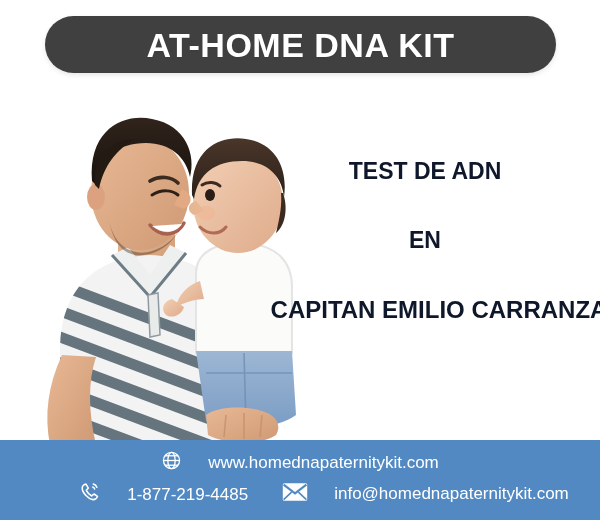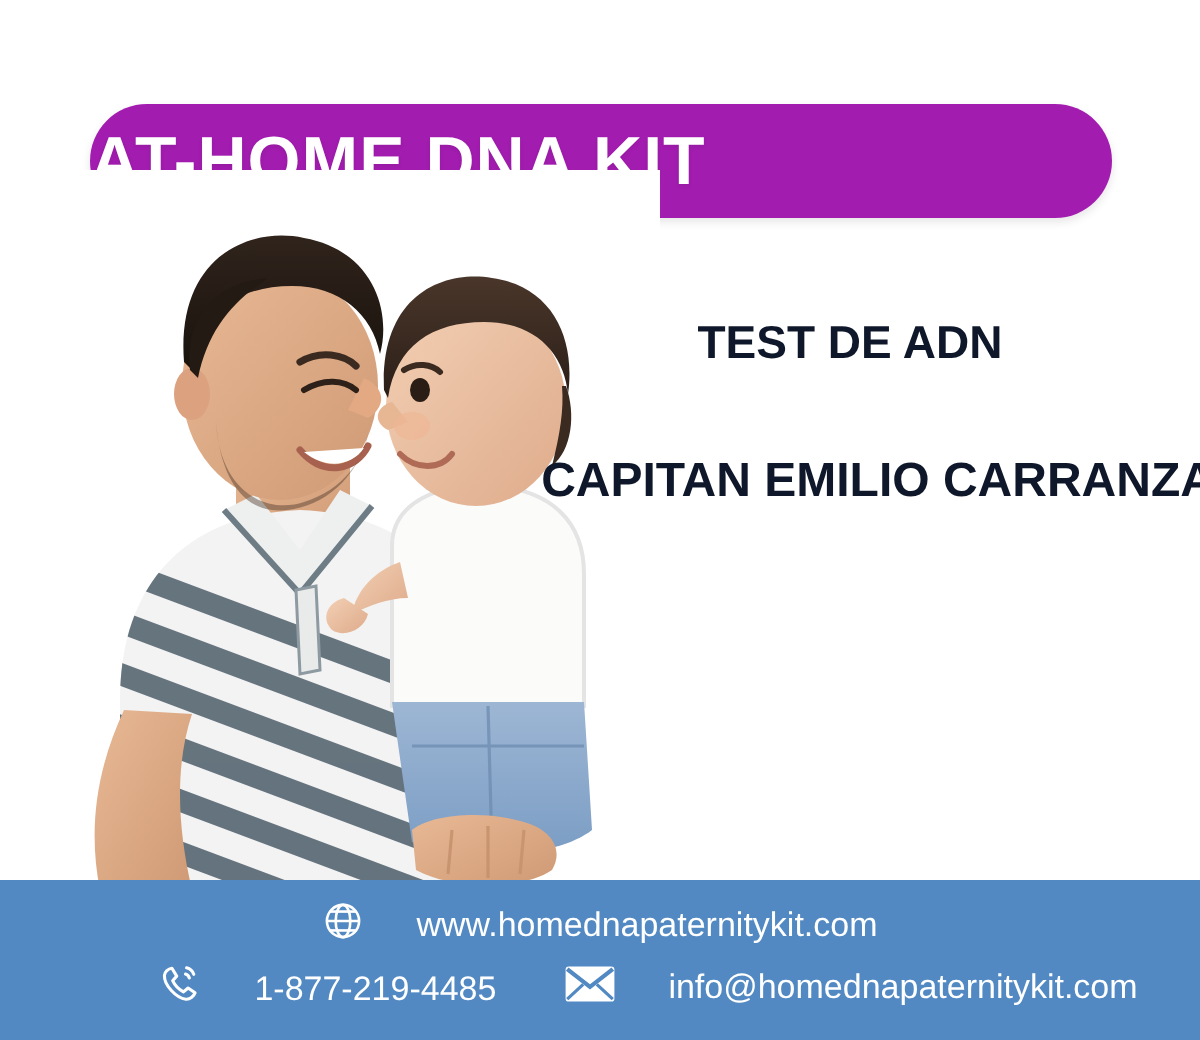--- a/index.html
+++ b/index.html
@@ -14,24 +14,24 @@
     width:600px; height:520px;
     background:#ffffff;
     overflow:hidden;
   }
 
   
   .header-banner {
     position:absolute;
     left:45px; top:16px;
     width:511px; height:57px;
-    background:#a21caf;
+    background:#404040;
     border-radius:29px;
     box-shadow:0 2px 5px rgba(0,0,0,0.10);
-    display:flex; align-items:center; margin-top:36px;
+    display:flex; align-items:center; justify-content:center;
   }
   .header-banner-text {
     color:#ffffff;
     font-size:34px;
     font-weight:bold;
     letter-spacing:0.5px;
     line-height:1;
     white-space:nowrap;
     text-shadow:0 1px 2px rgba(0,0,0,0.08);
   }
@@ -212,20 +212,21 @@
       <g stroke="#c4906c" stroke-width="1.6" fill="none" opacity="0.8">
         <path d="M226 330 L224 352"></path>
         <path d="M244 328 L244 354"></path>
         <path d="M262 330 L260 352"></path>
       </g>
     </svg>
   </div>
 
   <div class="headline-block">
     <div class="headline-line l1">TEST DE ADN</div>
+    <div class="headline-line l2">EN</div>
     <div class="headline-line l3">CAPITAN EMILIO CARRANZA</div>
   </div>
 
   <div class="footer">
 
     <div class="footer-row row1">
       <div class="footer-item">
         <span class="ficon">
           <svg width="21" height="21" viewBox="0 0 24 24" fill="none" stroke="#ffffff" stroke-width="1.5">
             <circle cx="12" cy="12" r="9.2"></circle>

